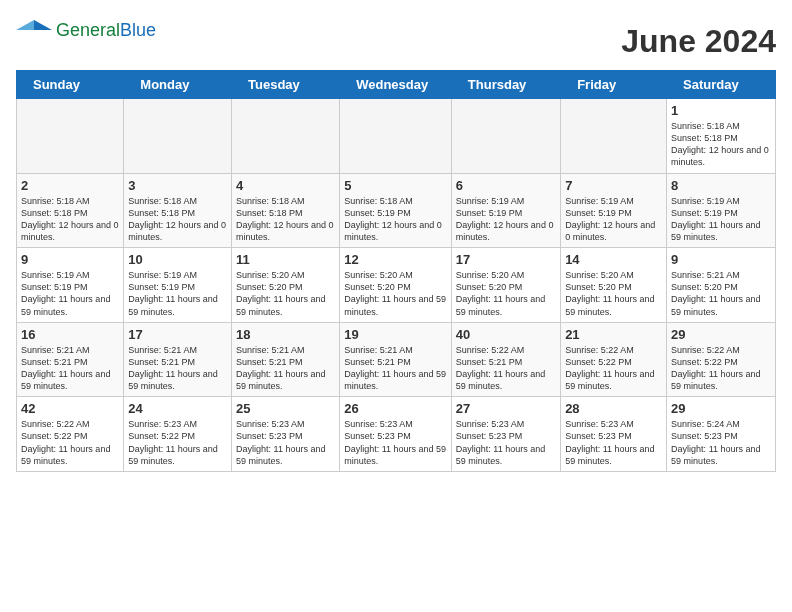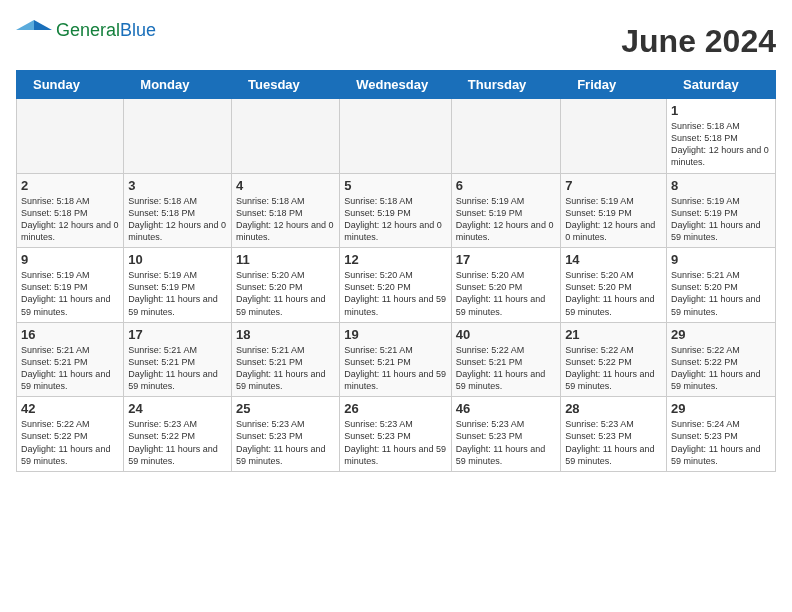--- a/index.html
+++ b/index.html
@@ -232,21 +232,21 @@
         </td>
         <td>
           <span class="day-number">25</span>
           <div class="day-info">Sunrise: 5:23 AM<br>Sunset: 5:23 PM<br>Daylight: 11 hours and 59 minutes.</div>
         </td>
         <td>
           <span class="day-number">26</span>
           <div class="day-info">Sunrise: 5:23 AM<br>Sunset: 5:23 PM<br>Daylight: 11 hours and 59 minutes.</div>
         </td>
         <td>
-          <span class="day-number">46</span>
+          <span class="day-number">27</span>
           <div class="day-info">Sunrise: 5:23 AM<br>Sunset: 5:23 PM<br>Daylight: 11 hours and 59 minutes.</div>
         </td>
         <td>
           <span class="day-number">28</span>
           <div class="day-info">Sunrise: 5:23 AM<br>Sunset: 5:23 PM<br>Daylight: 11 hours and 59 minutes.</div>
         </td>
         <td>
           <span class="day-number">29</span>
           <div class="day-info">Sunrise: 5:24 AM<br>Sunset: 5:23 PM<br>Daylight: 11 hours and 59 minutes.</div>
         </td>

